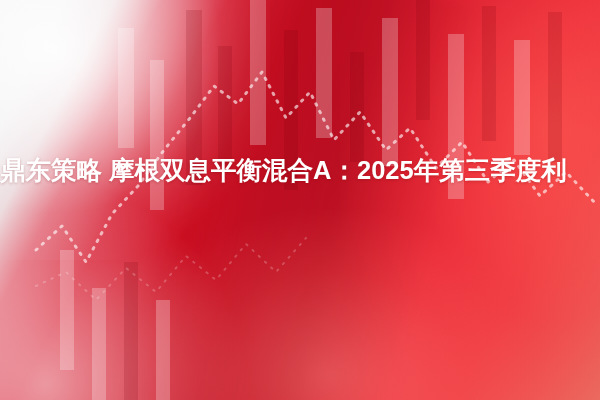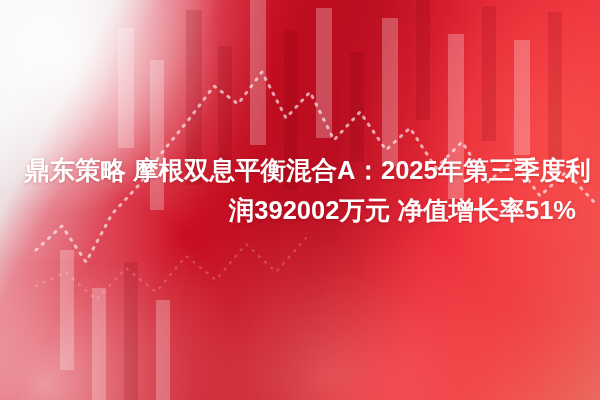--- a/index.html
+++ b/index.html
@@ -102,28 +102,28 @@
     top: 0;
     width: 600px;
     height: 400px;
   }
   
   .headline {
     position: absolute;
     left: 0;
     top: 150px;
     width: 600px;
-    text-align: right;
+    text-align: left;
     color: #ffffff;
     font-size: 25.5px;
     line-height: 40px;
     font-weight: bold;
     letter-spacing: 0px;
     text-shadow: 0 1px 3px rgba(120,0,10,0.28);
-    padding: 0 24px;
+    padding: 0 0;
     box-sizing: border-box;
   }
   .headline .lead {
     white-space: nowrap;
   }
 </style>
 </head>
 <body>
 
 <div id="banner">
@@ -156,16 +156,15 @@
     <div class="bar light" style="left:156px; top:300px; width:14px; height:100px;"></div>
   </div>
 
   <svg class="chart-line" viewBox="0 0 600 400">
     <polyline points="36,250 62,226 86,262 112,214 138,186 164,150 190,118 214,86 238,104 262,72 286,118 310,92 334,140 360,112 386,150 410,128 436,168 462,142 488,182 514,160 540,196 566,172 596,204" fill="none" stroke="#ffffff" stroke-opacity="0.62" stroke-width="3" stroke-dasharray="1.5 7" stroke-linecap="round" stroke-linejoin="round"></polyline>
     <polyline points="36,286 66,272 96,300 126,268 156,292 186,256 216,280 246,244 276,272 306,238" fill="none" stroke="#ffffff" stroke-opacity="0.22" stroke-width="2" stroke-dasharray="1.5 7" stroke-linecap="round"></polyline>
   </svg>
 
   <div class="headline">
     <div class="lead">鼎东策略 摩根双息平衡混合A：2025年第三季度利</div>
-    <div>润392002万元 净值增长率51%</div>
   </div>
 
 </div>
 
 </body></html>

